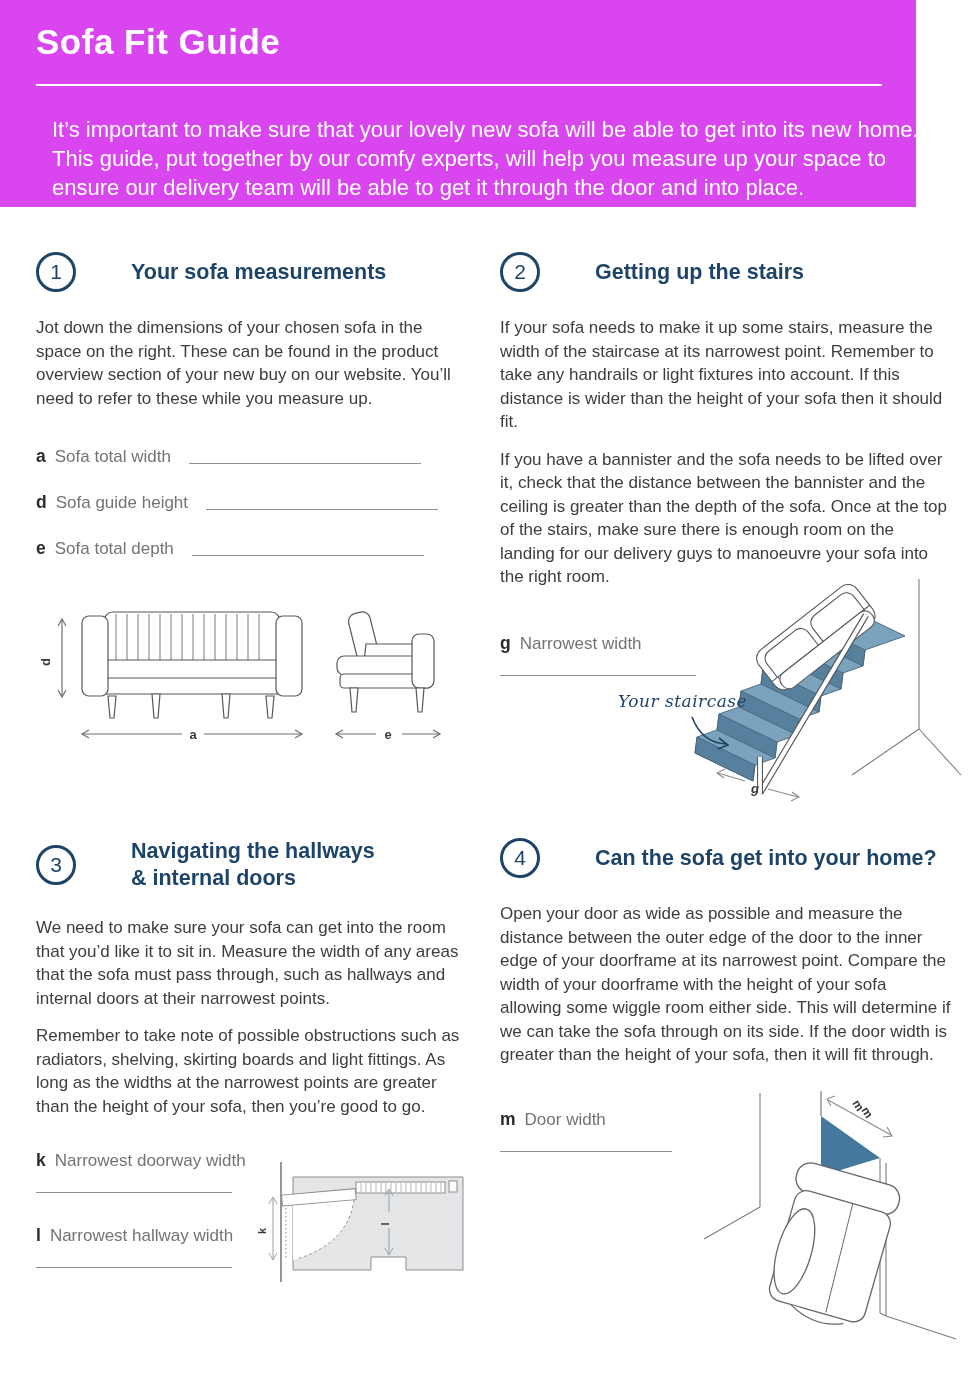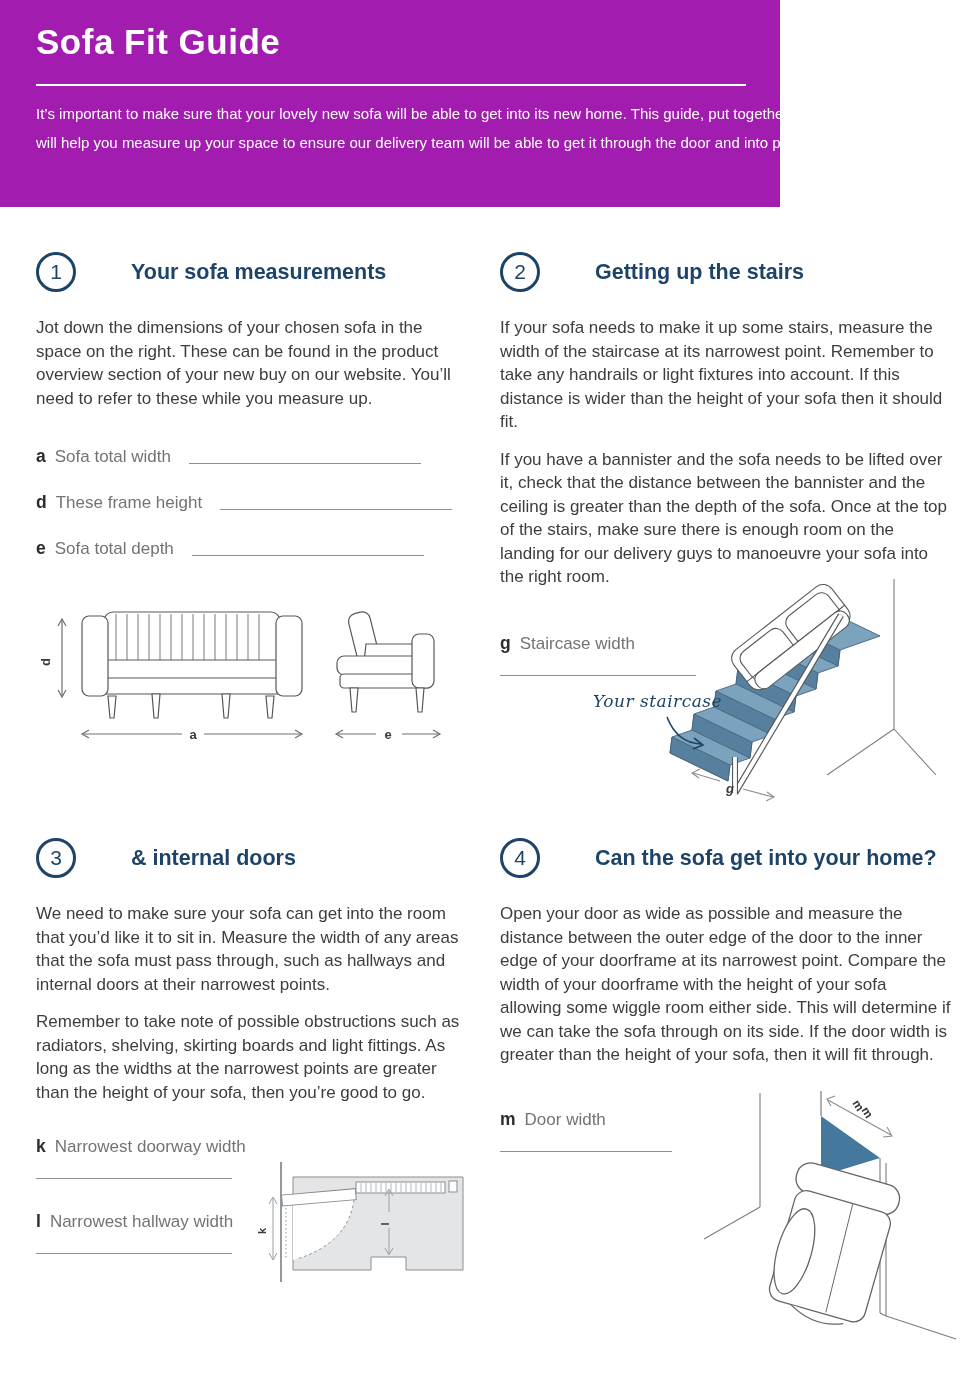--- a/index.html
+++ b/index.html
@@ -2,29 +2,29 @@
 <html><head>
 <meta charset="utf-8">
 <style>
   * { box-sizing: border-box; }
   html,body { margin:0; padding:0; }
   body {
     width:980px; height:1385px; position:relative; background:#fff;
     font-family:"Liberation Sans", sans-serif; color:#3d3d3f; overflow:hidden;
   }
   
-  .header { position:absolute; left:0; top:0; width:780px; height:207px; background:#a21caf; }
+  .header { position:absolute; left:0; top:0; width:916px; height:207px; background:#d946ef; }
   .header-title {
     position:absolute; left:36px; top:22px; margin:0;
     font-size:35px; font-weight:600; letter-spacing:.5px; color:#fff;
   }
   .header-rule { position:absolute; left:36px; right:34px; top:84px; height:2px; background:#ffffff; }
   .header-intro {
-    position:absolute; left:36px; top:99px; width:906px; margin:0;
-    font-size:15px; line-height:29px; color:#ffffff; font-weight:400;
+    position:absolute; left:36px; top:99px; width:906px; margin:16px;
+    font-size:22px; line-height:29px; color:#ffffff; font-weight:400;
   }
   
   .section { position:absolute; padding-top:6px; }
   .sec1 { left:36px;  top:246px; width:424px; }
   .sec2 { left:500px; top:246px; width:448px; }
   .sec3 { left:36px;  top:832px; width:430px; }
   .sec4 { left:500px; top:832px; width:452px; }
 
   .sec-head { display:flex; align-items:center; gap:17px; margin-bottom:24px; }
   .badge {
@@ -50,21 +50,21 @@
   .field-block { margin-top:44px; width:196px; }
   .field-block .fline { width:100%; height:1px; background:#8f8f8f; margin-top:21px; }
   .fields-stack .field-block { margin-top:32px; }
   .fields-stack .field-block:first-child { margin-top:32px; }
   .sec4 .field-block { margin-top:42px; width:172px; }
 
   .frow { display:flex; align-items:baseline; }
 
   
   .sofa-illus { display:block; margin-top:40px; }
-  .stairs-wrap { position:absolute; left:75px; top:331px; }
+  .stairs-wrap { position:absolute; left:100px; top:331px; }
   .plan-wrap { position:absolute; left:217px; top:328px; }
   .door-wrap { position:absolute; left:188px; top:247px; }
 
   .handwritten {
     font-family:"DejaVu Serif", serif; font-style:italic; font-weight:500;
     fill:#1d4468; font-size:17px; letter-spacing:.5px;
   }
   .dimletter { font-family:"Liberation Sans", sans-serif; font-weight:700; fill:#3a3a3c; }
   svg text { user-select:none; }
 </style>
@@ -85,21 +85,21 @@
   <p class="body">Jot down the dimensions of your chosen sofa in the space on the right. These can be found in the product overview section of your new buy on our website. You’ll need to refer to these while you measure up.</p>
 
   <div class="fields-inline">
     <div class="field-inline">
       <span class="fkey">a</span>
       <span class="flabel">Sofa total width</span>
       <span class="fline"></span>
     </div>
     <div class="field-inline">
       <span class="fkey">d</span>
-      <span class="flabel">These frame height</span>
+      <span class="flabel">Sofa guide height</span>
       <span class="fline"></span>
     </div>
     <div class="field-inline">
       <span class="fkey">e</span>
       <span class="flabel">Sofa total depth</span>
       <span class="fline"></span>
     </div>
   </div>
 
   <svg class="sofa-illus" width="420" height="152" viewBox="0 0 420 152" fill="none" stroke="#55585b" stroke-width="1.2">
@@ -155,21 +155,21 @@
   <div class="sec-head">
     <div class="badge">2</div>
     <div class="sec-title">Getting up the stairs</div>
   </div>
   <p class="body">If your sofa needs to make it up some stairs, measure the width of the staircase at its narrowest point. Remember to take any handrails or light fixtures into account. If this distance is wider than the height of your sofa then it should fit.</p>
   <p class="body">If you have a bannister and the sofa needs to be lifted over it, check that the distance between the bannister and the ceiling is greater than the depth of the sofa. Once at the top of the stairs, make sure there is enough room on the landing for our delivery guys to manoeuvre your sofa into the right room.</p>
 
   <div class="field-block">
     <div class="frow">
       <span class="fkey">g</span>
-      <span class="flabel">Staircase width</span>
+      <span class="flabel">Narrowest width</span>
     </div>
     <div class="fline"></div>
   </div>
 
   <div class="stairs-wrap">
     <svg width="362" height="232" viewBox="0 0 362 232" fill="none" stroke="#55585b" stroke-width="1.1">
       <g stroke="#7a7d80">
         <path d="M319,2 V152 M319,152 L361,198 M252,198 L319,152"></path>
       </g>
 
@@ -209,20 +209,21 @@
       </g>
       <text class="dimletter" x="155" y="216" font-size="13" font-style="italic" text-anchor="middle" stroke="none">g</text>
     </svg>
   </div>
 </section>
 
 <section class="section sec3">
   <div class="sec-head">
     <div class="badge">3</div>
     <div class="sec-title">
+      <div>Navigating the hallways</div>
       <div>&amp; internal doors</div>
     </div>
   </div>
   <p class="body">We need to make sure your sofa can get into the room that you’d like it to sit in. Measure the width of any areas that the sofa must pass through, such as hallways and internal doors at their narrowest points.</p>
   <p class="body">Remember to take note of possible obstructions such as radiators, shelving, skirting boards and light fittings. As long as the widths at the narrowest points are greater than the height of your sofa, then you’re good to go.</p>
 
   <div class="fields-stack">
     <div class="field-block">
       <div class="frow">
         <span class="fkey">k</span>

